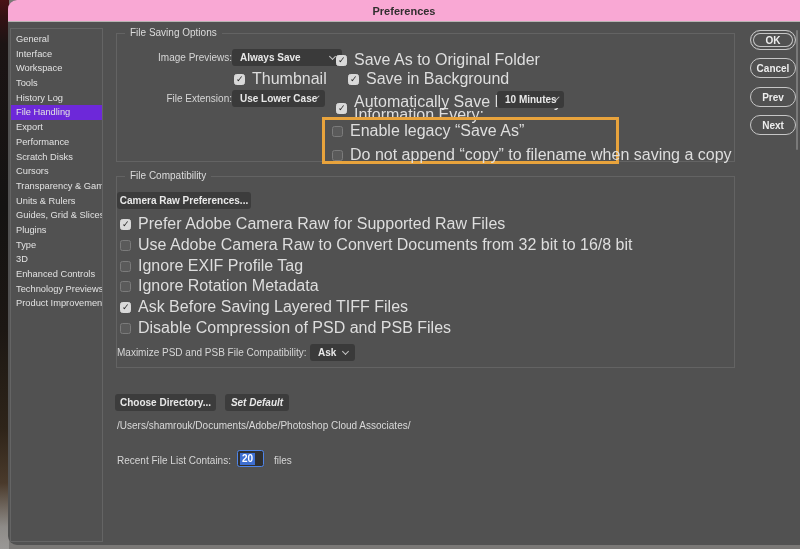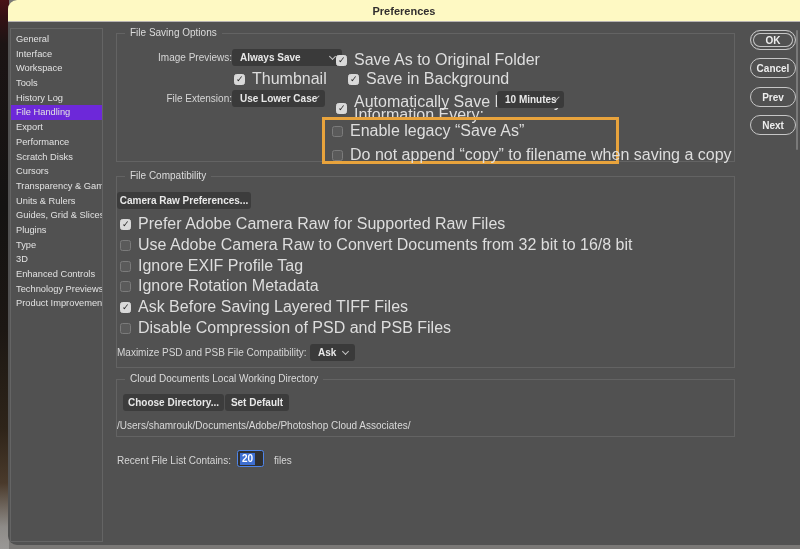--- a/index.html
+++ b/index.html
@@ -9,21 +9,21 @@
 
   
   .bg-strip { position:absolute; left:0; top:0; width:9px; height:549px;
     background:linear-gradient(#4a1316 0%, #351114 3%, #1b1414 8%, #141312 38%,
                #1c1713 60%, #2e2419 78%, #4a3a2b 88%, #8e8b88 96%, #9a9896 100%); }
 
   .dialog { position:absolute; left:8px; top:0; width:792px; height:545px;
     background:#515151; border-radius:9px 0 0 9px; overflow:hidden; }
 
   .titlebar { position:absolute; left:0; top:0; width:100%; height:22px;
-    background:#fef9c3; border-bottom:1px solid #b7b3b2;
+    background:#f9a8d4; border-bottom:1px solid #b7b3b2;
     display:flex; align-items:center; justify-content:center; }
   .titlebar .t { font-size:11px; font-weight:bold; color:#312e2e; }
 
   
   .sidebar { position:absolute; left:2px; top:28px; width:93px; height:514px;
     border:1px solid #646464; padding-top:3px; }
   .side-item { height:14.7px; line-height:14.7px; font-size:9.3px; color:#e2e2e2;
     padding-left:5px; white-space:nowrap; overflow:hidden; cursor:default; }
   .side-item.selected { background:#6d28d9; }
 
@@ -193,25 +193,22 @@
       <span class="cb"></span>
       <span class="txt">Disable Compression of PSD and PSB Files</span>
     </div>
 
     <div class="lbl" style="left:109px; top:347px;">Maximize PSD and PSB File Compatibility:</div>
     <div class="dd" style="left:302px; top:344px; width:45px;">
       <span class="v">Ask</span>
       <span class="chev"></span>
     </div>
 
-    <div class="group" style="left:108px; top:379px; width:619px; height:58px;">
-      <span class="gtitle">Cloud Documents Local Working Directory</span>
-    </div>
-    <div class="pbtn" style="left:115px; top:394px; width:101px;text-align:center;">Choose Directory...</div>
-    <div class="pbtn" style="left:217px; top:394px; width:64px;">Set Default</div>
+    <div class="pbtn" style="left:107px; top:394px; width:101px;text-align:center;">Choose Directory...</div>
+    <div class="pbtn" style="left:217px; top:394px; width:64px;font-style:italic;">Set Default</div>
     <div class="lbl path" style="left:109px; top:420px;">/Users/shamrouk/Documents/Adobe/Photoshop Cloud Associates/</div>
 
     <div class="lbl" style="left:109px; top:455px;">Recent File List Contains:</div>
     <div class="num-input">
       <span class="sel">20</span>
     </div>
     <div class="lbl" style="left:266px; top:455px;">files</div>
 
     <div class="pill default" style="top:30px;">OK</div>
     <div class="pill" style="top:58px;">Cancel</div>

